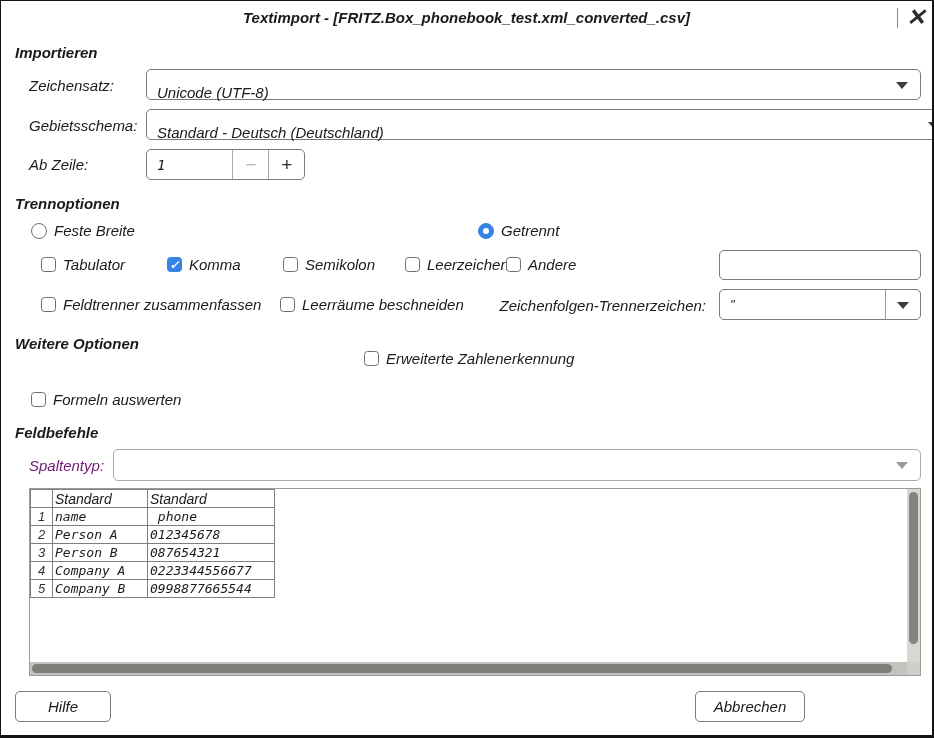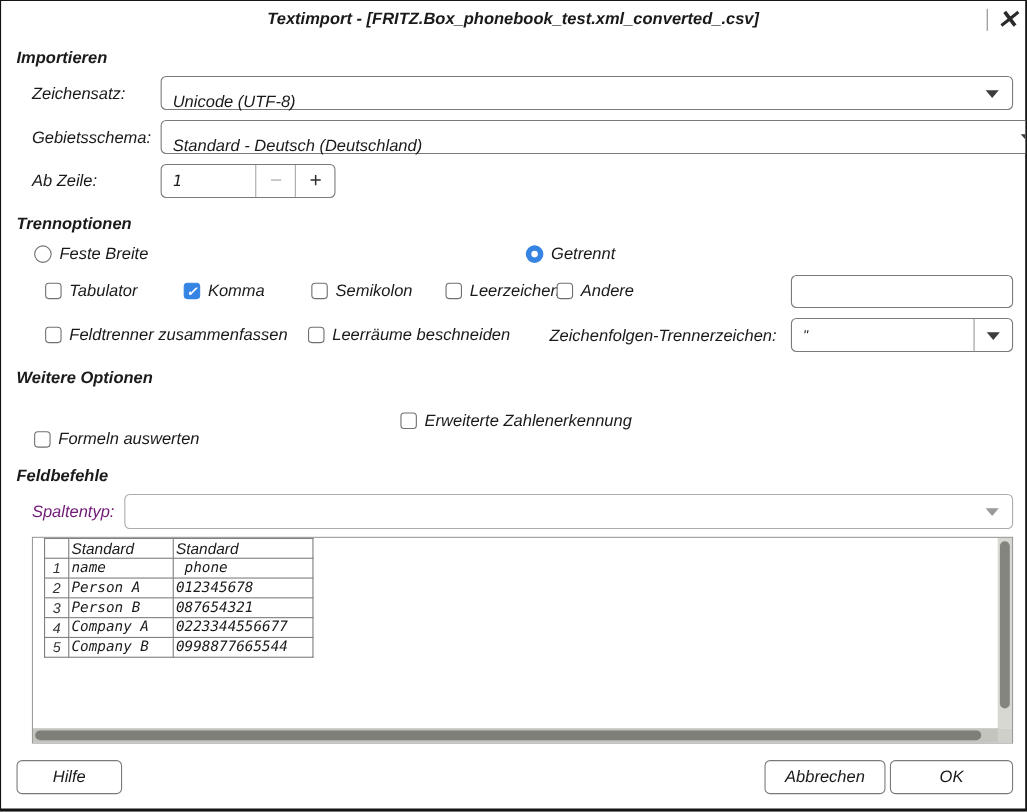--- a/index.html
+++ b/index.html
@@ -52,21 +52,21 @@
   .box.on { background:#3584e4; border-color:#3584e4; }
   .box.on::after { content:"✓"; color:#fff; font-size:12px; font-weight:bold; line-height:1; }
   .radio { width:16px; height:16px; border:1px solid #6f6f6f; border-radius:50%; background:#fff;
     display:flex; align-items:center; justify-content:center; flex:0 0 auto; }
   .radio.on { background:#3584e4; border-color:#3584e4; }
   .radio.on::after { content:""; width:6px; height:6px; border-radius:50%; background:#fff; }
 
   
   .preview { left:28px; top:487px; width:892px; height:188px; background:#fff;
     border:1px solid #9b9b9b; overflow:hidden; }
-  table.grid { border-collapse:collapse; margin-left:10px; }
+  table.grid { border-collapse:collapse; margin-left:0; }
   table.grid td, table.grid th { border:1px solid #7f7f7f; height:18px; padding:0 2px;
     font-size:13px; vertical-align:middle; }
   table.grid tr.hdr th { font-family:"Liberation Sans", sans-serif; font-weight:normal; font-size:14px; text-align:left; }
   td.rownum { width:22px; text-align:center; font-size:13px; color:#333; font-family:"Liberation Sans", sans-serif; }
   th.numhdr { width:22px; }
   td.datacell { font-family:"DejaVu Sans Mono", monospace; white-space:pre; font-size:13px; }
   .col-name { width:95px; min-width:95px; }
   .col-phone { width:127px; min-width:127px; }
 
   .vscroll { position:absolute; right:0; top:0; width:13px; height:173px; background:#d8d8d3; }
@@ -151,21 +151,21 @@
   <div class="abs flabel" style="left:498px; top:296px; width:207px; text-align:right;">Zeichenfolgen-Trennerzeichen:</div>
   <div class="abs combobox" style="left:718px; top:288px; width:202px; height:31px;">
     <span class="combo-val">"</span>
     <span class="combo-btn">
         <span class="dd-arrow"></span>
       </span>
   </div>
 
   <div class="abs heading" style="top:334px">Weitere Optionen</div>
 
-  <div class="abs cb" style="left:363px; top:373px;">
+  <div class="abs cb" style="left:363px; top:349px;">
     <span class="box"></span>
     <span>Erweiterte Zahlenerkennung</span>
   </div>
   <div class="abs cb" style="left:30px; top:390px;">
     <span class="box"></span>
     <span>Formeln auswerten</span>
   </div>
 
   <div class="abs heading" style="top:423px">Feldbefehle</div>
   <div class="abs flabel disabled" style="top:456px">Spaltentyp:</div>
@@ -215,15 +215,14 @@
         <div class="vthumb"></div>
       </div>
     <div class="hscroll">
         <div class="hthumb"></div>
       </div>
     <div class="scroll-corner"></div>
   </div>
 
   <div class="abs btn" style="left:14px; top:690px; width:96px;">Hilfe</div>
   <div class="abs btn" style="left:694px; top:690px; width:110px;">Abbrechen</div>
-  <div class="abs btn" style="left:808px; top:690px; width:112px;">OK</div>
 
 </div>
 
 </body></html>

